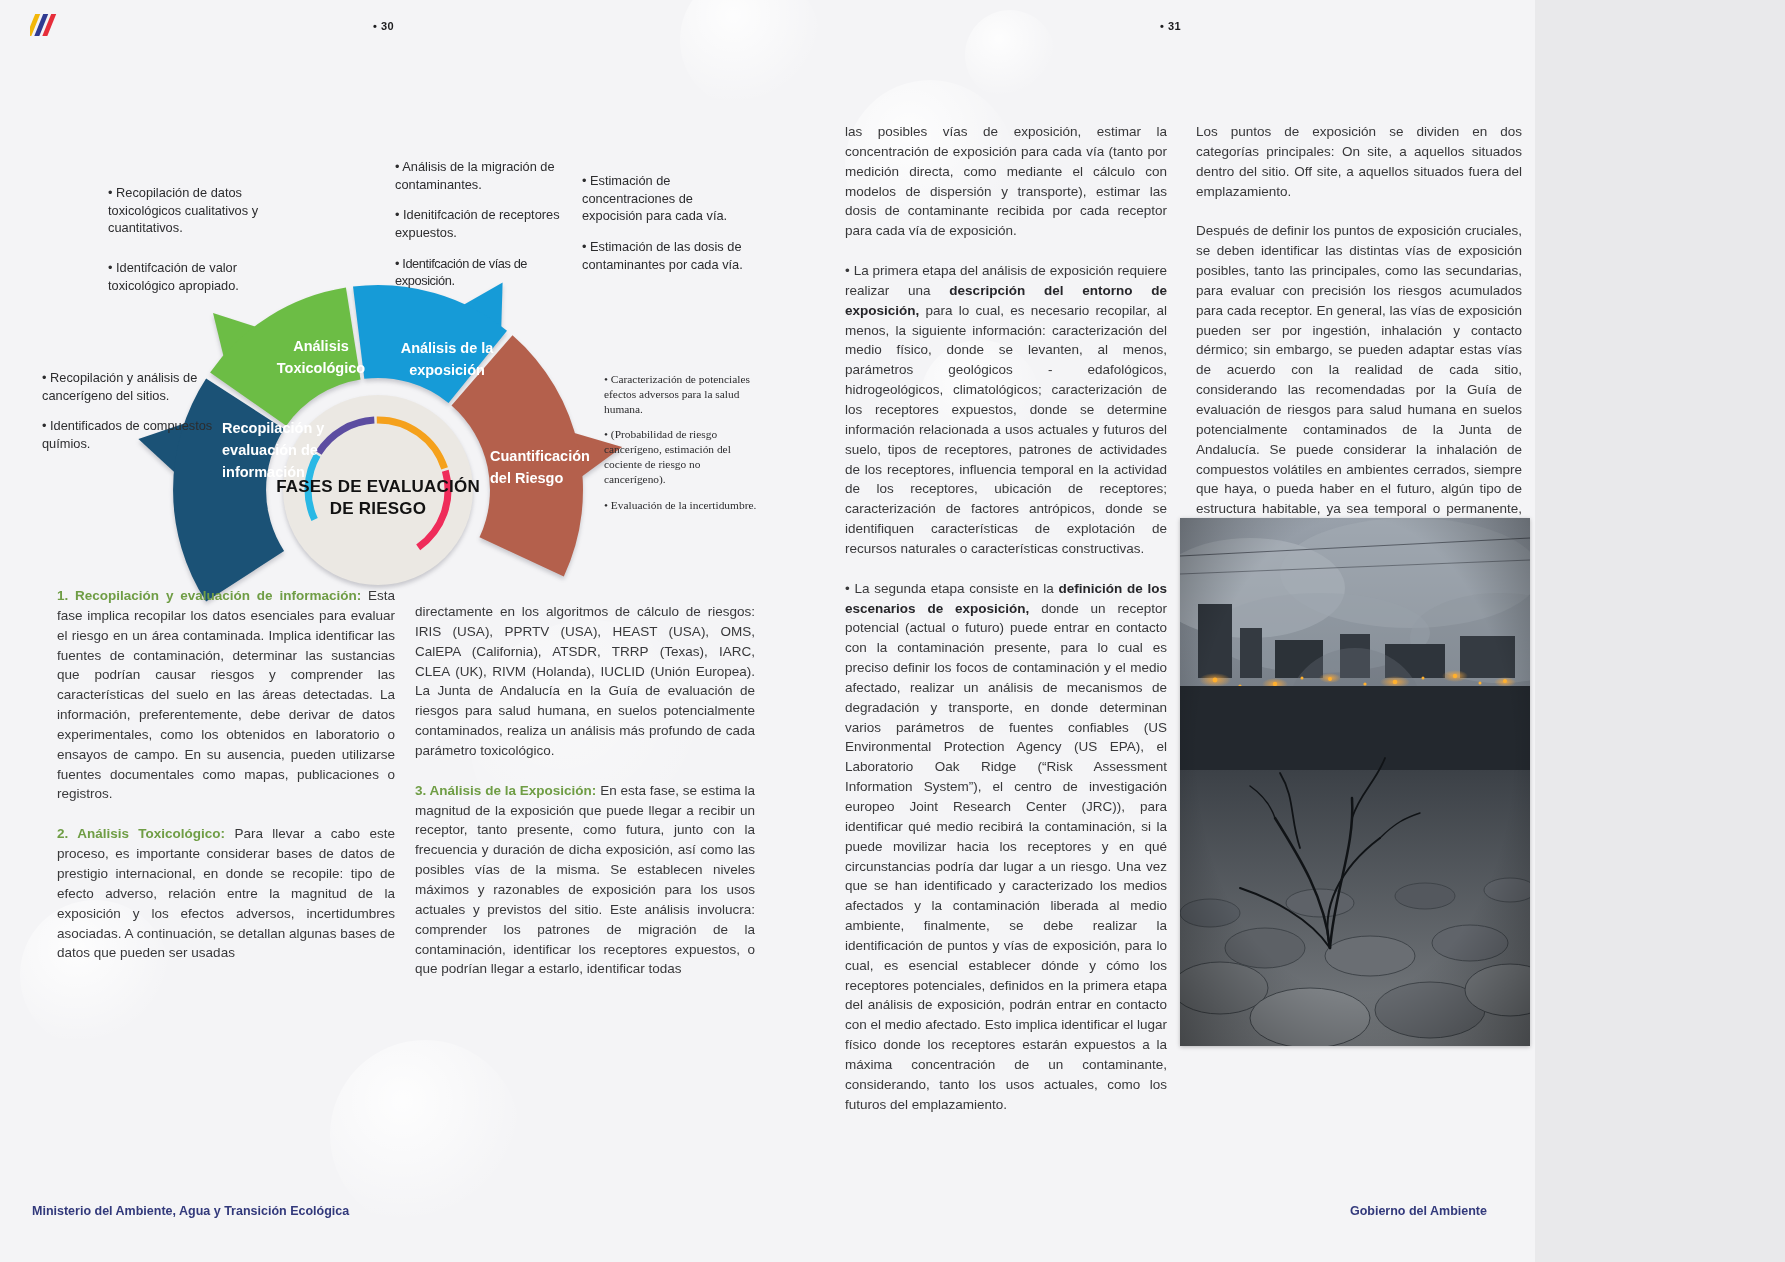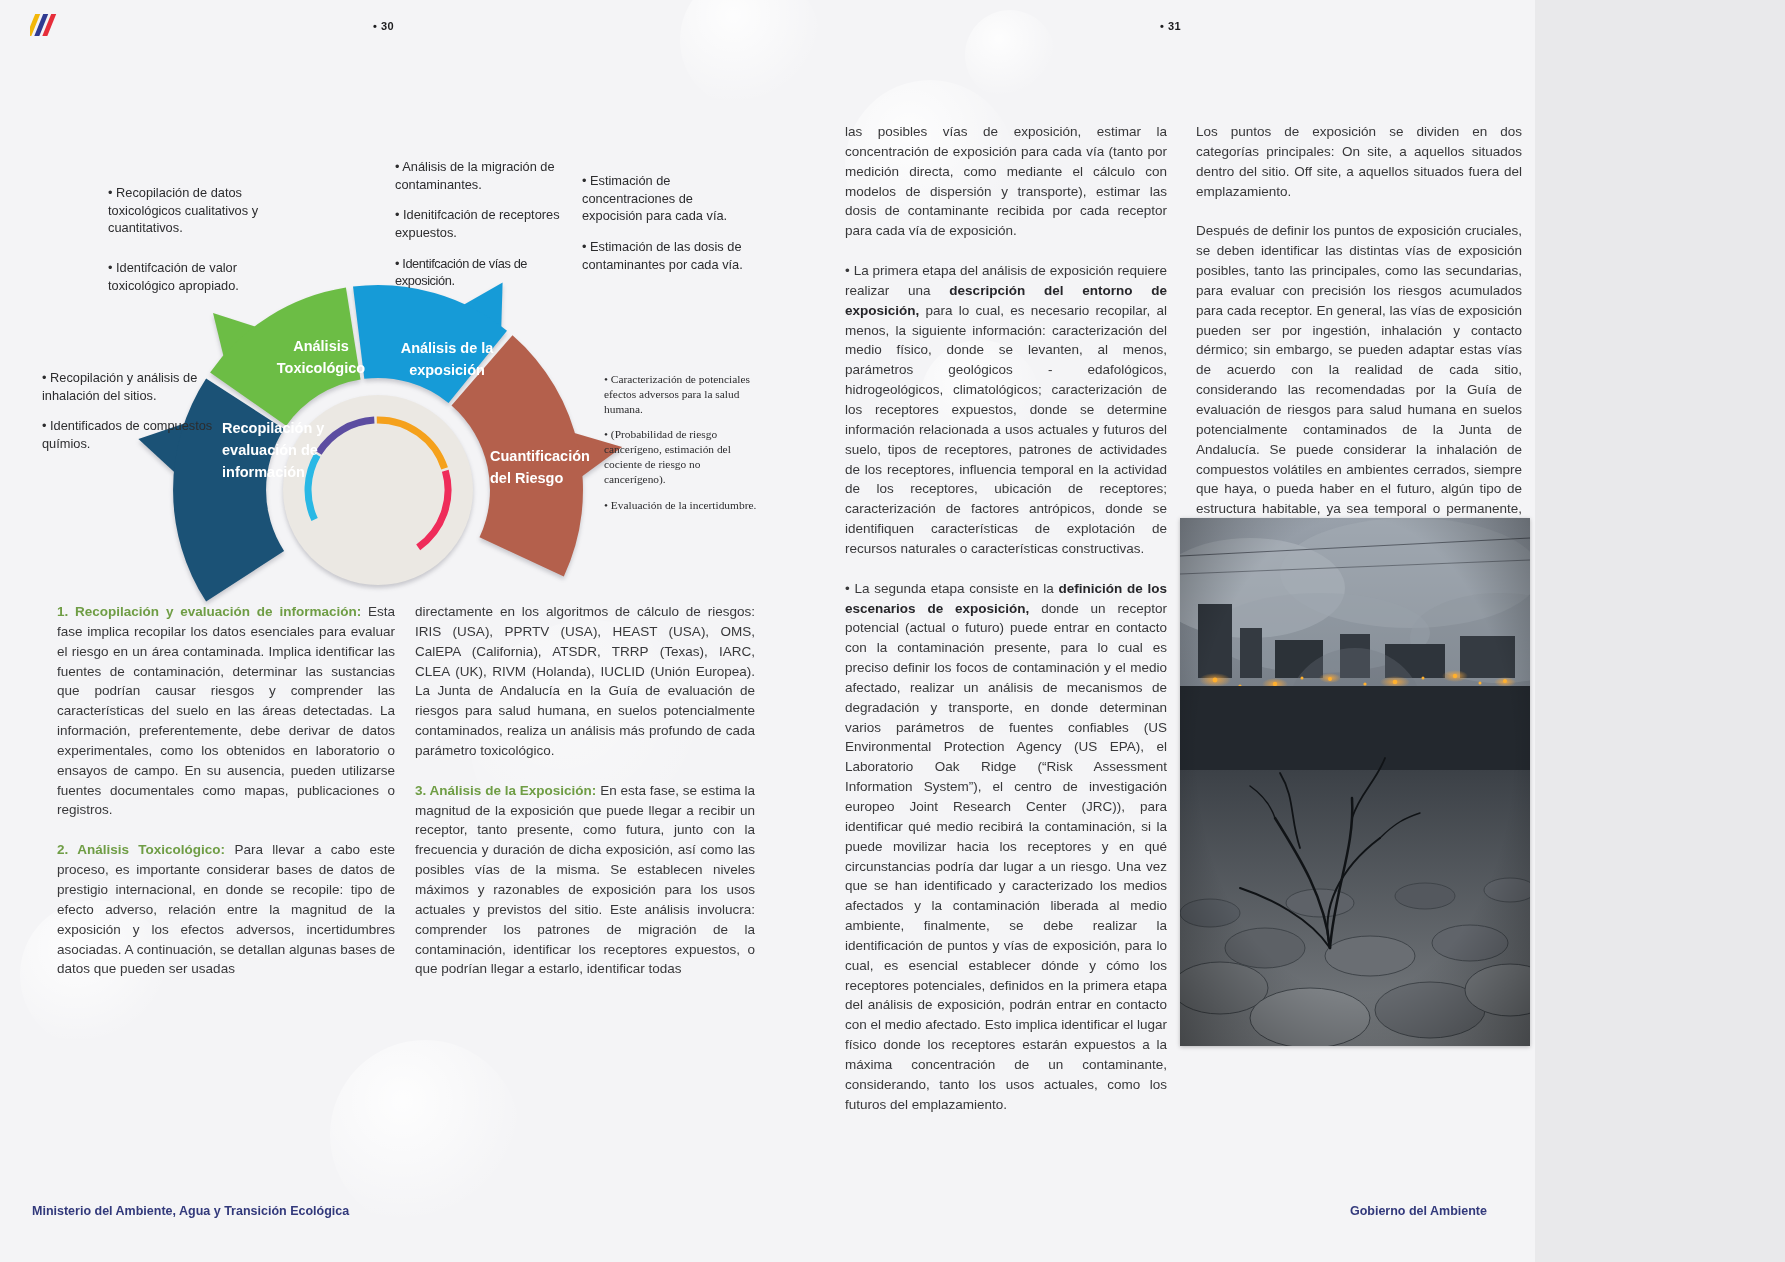--- a/index.html
+++ b/index.html
@@ -95,46 +95,50 @@
         <path d="M356.8,270 A70,70 0 0 1 424.6,318.4" stroke="#f5a11c"></path>
         <path d="M425.3,320.7 A70,70 0 0 1 398.2,397.3" stroke="#ef2c5a"></path>
       </g>
     </svg>
 
     <div class="seg-label" style="left:202px;top:268px;width:112px;text-align:left;">Recopilación y evaluación de información</div>
     <div class="seg-label" style="left:245px;top:186px;width:112px;text-align:center;">Análisis Toxicológico</div>
     <div class="seg-label" style="left:358px;top:188px;width:138px;text-align:center;">Análisis de la exposición</div>
     <div class="seg-label" style="left:470px;top:296px;width:118px;text-align:left;">Cuantificación del Riesgo</div>
 
+    <div class="center-title">
+      <span style="display:block;">FASES DE EVALUACIÓN</span>
+      <span style="display:block;">DE RIESGO</span>
+    </div>
   </div>
 
   <div class="bullets" style="left:108px;top:184px;width:188px;">
     <p>• Recopilación  de datos toxicológicos cualitativos y cuantitativos.</p>
     <p style="margin-top:22px;">• Identifcación de valor toxicológico apropiado.</p>
   </div>
   <div class="bullets" style="left:395px;top:158px;width:180px;">
     <p>• Análisis de la migración de contaminantes.</p>
     <p>• Idenitifcación de receptores expuestos.</p>
     <p style="letter-spacing:-0.4px;">• Identifcación de vías de exposición.</p>
   </div>
   <div class="bullets" style="left:582px;top:172px;width:168px;">
     <p>• Estimación de concentraciones de expocisión para cada vía.</p>
     <p>• Estimación de las dosis de contaminantes por cada vía.</p>
   </div>
   <div class="bullets" style="left:42px;top:369px;width:178px;">
-    <p>• Recopilación y análisis de inhalación del sitios.</p>
+    <p>• Recopilación y análisis de cancerígeno del sitios.</p>
     <p>• Identificados de compuestos químios.</p>
   </div>
   <div class="bullets small" style="left:604px;top:372px;width:156px;">
     <p>• Caracterización de potenciales efectos adversos para la salud humana.</p>
     <p>• (Probabilidad de riesgo cancerígeno, estimación del cociente de riesgo no cancerígeno).</p>
     <p>• Evaluación de la incertidumbre.</p>
   </div>
 
-  <div class="col" style="left:57px;top:602px;width:338px;">
+  <div class="col" style="left:57px;top:586px;width:338px;">
     <p><span class="g">1. Recopilación y evaluación de información: </span><span>Esta fase implica recopilar los datos esenciales para evaluar el riesgo en un área contaminada. Implica identificar las fuentes de contaminación, determinar las sustancias que podrían causar riesgos y comprender las características del suelo en las áreas detectadas. La información, preferentemente, debe derivar de datos experimentales, como los obtenidos en laboratorio o ensayos de campo. En su ausencia, pueden utilizarse fuentes documentales como mapas, publicaciones o registros.</span></p>
     <p><span class="g">2. Análisis Toxicológico: </span><span>Para llevar a cabo este proceso, es importante considerar bases de datos de prestigio internacional, en donde se recopile: tipo de efecto adverso, relación entre la magnitud de la exposición y los efectos adversos, incertidumbres asociadas. A continuación, se detallan algunas bases de datos que pueden ser usadas</span></p>
   </div>
   <div class="col" style="left:415px;top:602px;width:340px;">
     <p><span>directamente en los algoritmos de cálculo de riesgos: IRIS (USA), PPRTV (USA), HEAST (USA), OMS, CalEPA (California), ATSDR, TRRP (Texas), IARC, CLEA (UK), RIVM (Holanda), IUCLID (Unión Europea). La Junta de Andalucía en la Guía de evaluación de riesgos para salud humana, en suelos potencialmente contaminados, realiza un análisis más profundo de cada parámetro toxicológico.</span></p>
     <p><span class="g">3. Análisis de la Exposición: </span><span>En esta fase, se estima la magnitud de la exposición que puede llegar a recibir un receptor, tanto presente, como futura, junto con la frecuencia y duración de dicha exposición, así como las posibles vías de la misma. Se establecen niveles máximos y razonables de exposición para los usos actuales y previstos del sitio. Este análisis involucra: comprender los patrones de migración de la contaminación, identificar los receptores expuestos, o que podrían llegar a estarlo, identificar todas</span></p>
   </div>
 
   <div class="col" style="left:845px;top:122px;width:322px;">
     <p><span>las posibles vías de exposición, estimar la concentración de exposición para cada vía (tanto por medición directa, como mediante el cálculo con modelos de dispersión y transporte), estimar las dosis de contaminante recibida por cada receptor para cada vía de exposición.</span></p>

